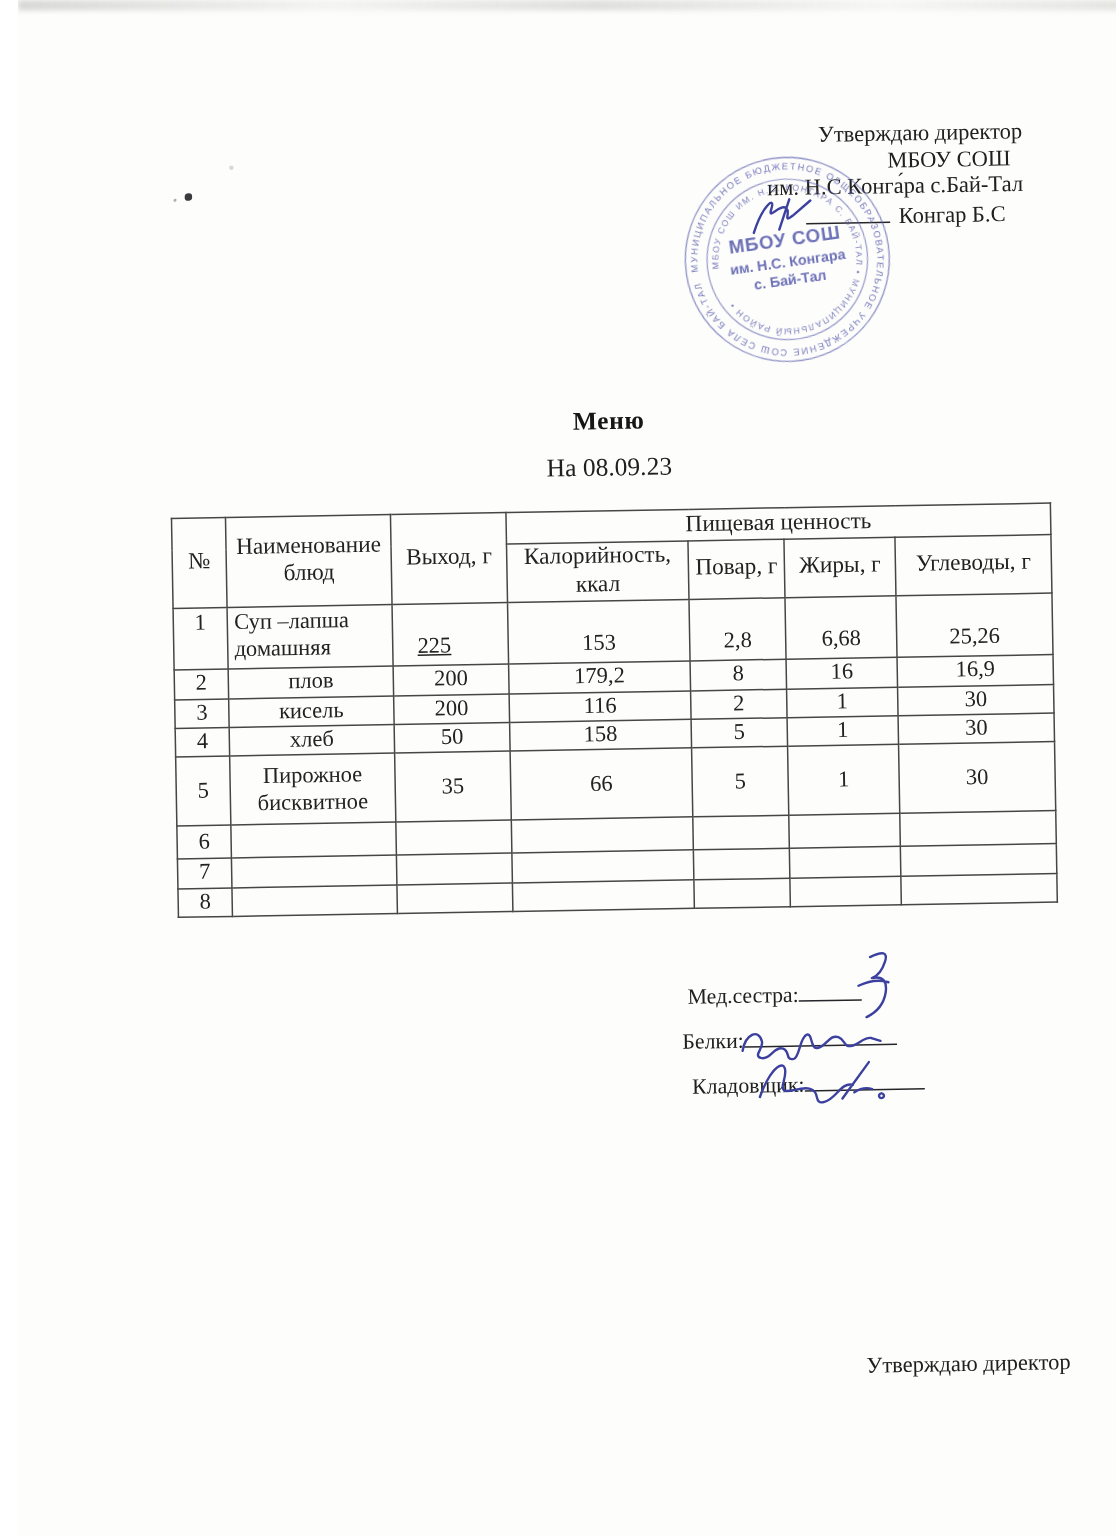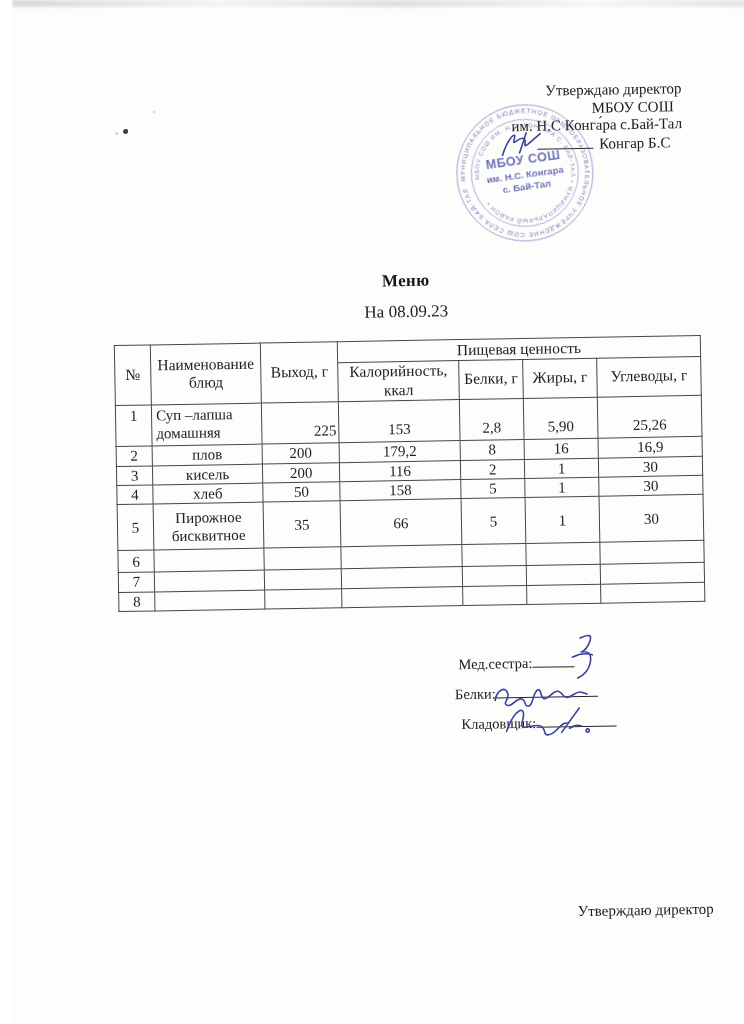--- a/index.html
+++ b/index.html
@@ -54,21 +54,21 @@
   tr.r1  { height:39px; }
   tr.r2, tr.r3, tr.r4 { height:19px; }
   tr.r5  { height:46px; }
   tr.r6  { height:22px; }
   tr.r7  { height:19px; }
   tr.r8  { height:17px; }
   td.h { font-size:15.5px; }
   tr.r1 td { vertical-align:bottom; padding-bottom:3px; }
   tr.r1 td.c-no, tr.r1 td.c-name { vertical-align:top; padding-top:1px; }
   tr.r1 td.c-name { text-align:left; padding-left:4px; }
-  tr.r1 td.c-out { text-align:right; padding-left:2px; }
+  tr.r1 td.c-out { text-align:left; padding-left:16px;text-decoration:underline; }
 
   .sig-row { position:absolute; font-size:14.5px; color:#20201f; white-space:nowrap; }
   .sig-line { display:inline-block; border-bottom:1.4px solid #26262a; height:13px; vertical-align:baseline; }
   .scribble { position:absolute; }
 
   .footer-note { position:absolute; top:911px; left:444px; width:250px; text-align:right; font-size:15px; color:#20201f; }
 
   .speck1 { position:absolute; left:117px; top:129px; width:5px; height:5px; background:#3a3a3e; border-radius:60% 45% 55% 50%; box-shadow:-9px 2px 0 -1.5px rgba(80,80,90,.45); }
   .speck2 { position:absolute; left:147px; top:111px; width:3px; height:3px; background:#d8d8d4; border-radius:50%; }
 </style>
@@ -126,31 +126,31 @@
       </colgroup>
       <tbody>
         <tr class="hr1">
           <td class="h" rowspan="2">№</td>
           <td class="h" rowspan="2">Наименование блюд</td>
           <td class="h" rowspan="2">Выход, г</td>
           <td class="h" colspan="4">Пищевая ценность</td>
         </tr>
         <tr class="hr2">
           <td class="h">Калорийность, ккал</td>
-          <td class="h">Белки, г</td>
+          <td class="h">Повар, г</td>
           <td class="h">Жиры, г</td>
           <td class="h">Углеводы, г</td>
         </tr>
         <tr class="r1">
           <td class="c-no">1</td>
           <td class="c-name">Суп –лапша домашняя</td>
           <td class="c-out">225</td>
           <td>153</td>
           <td>2,8</td>
-          <td>5,90</td>
+          <td>6,68</td>
           <td>25,26</td>
         </tr>
         <tr class="r2">
           <td>2</td>
           <td>плов</td>
           <td>200</td>
           <td>179,2</td>
           <td>8</td>
           <td>16</td>
           <td>16,9</td>

